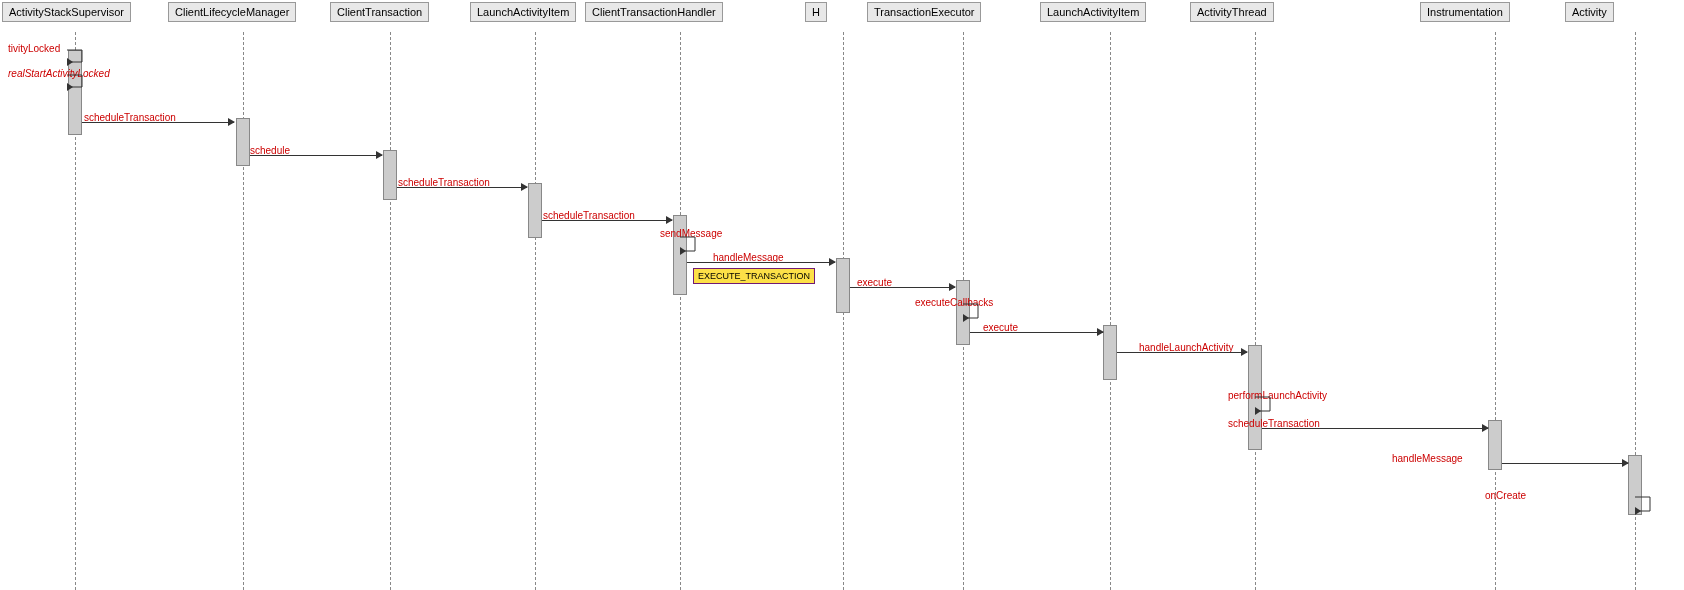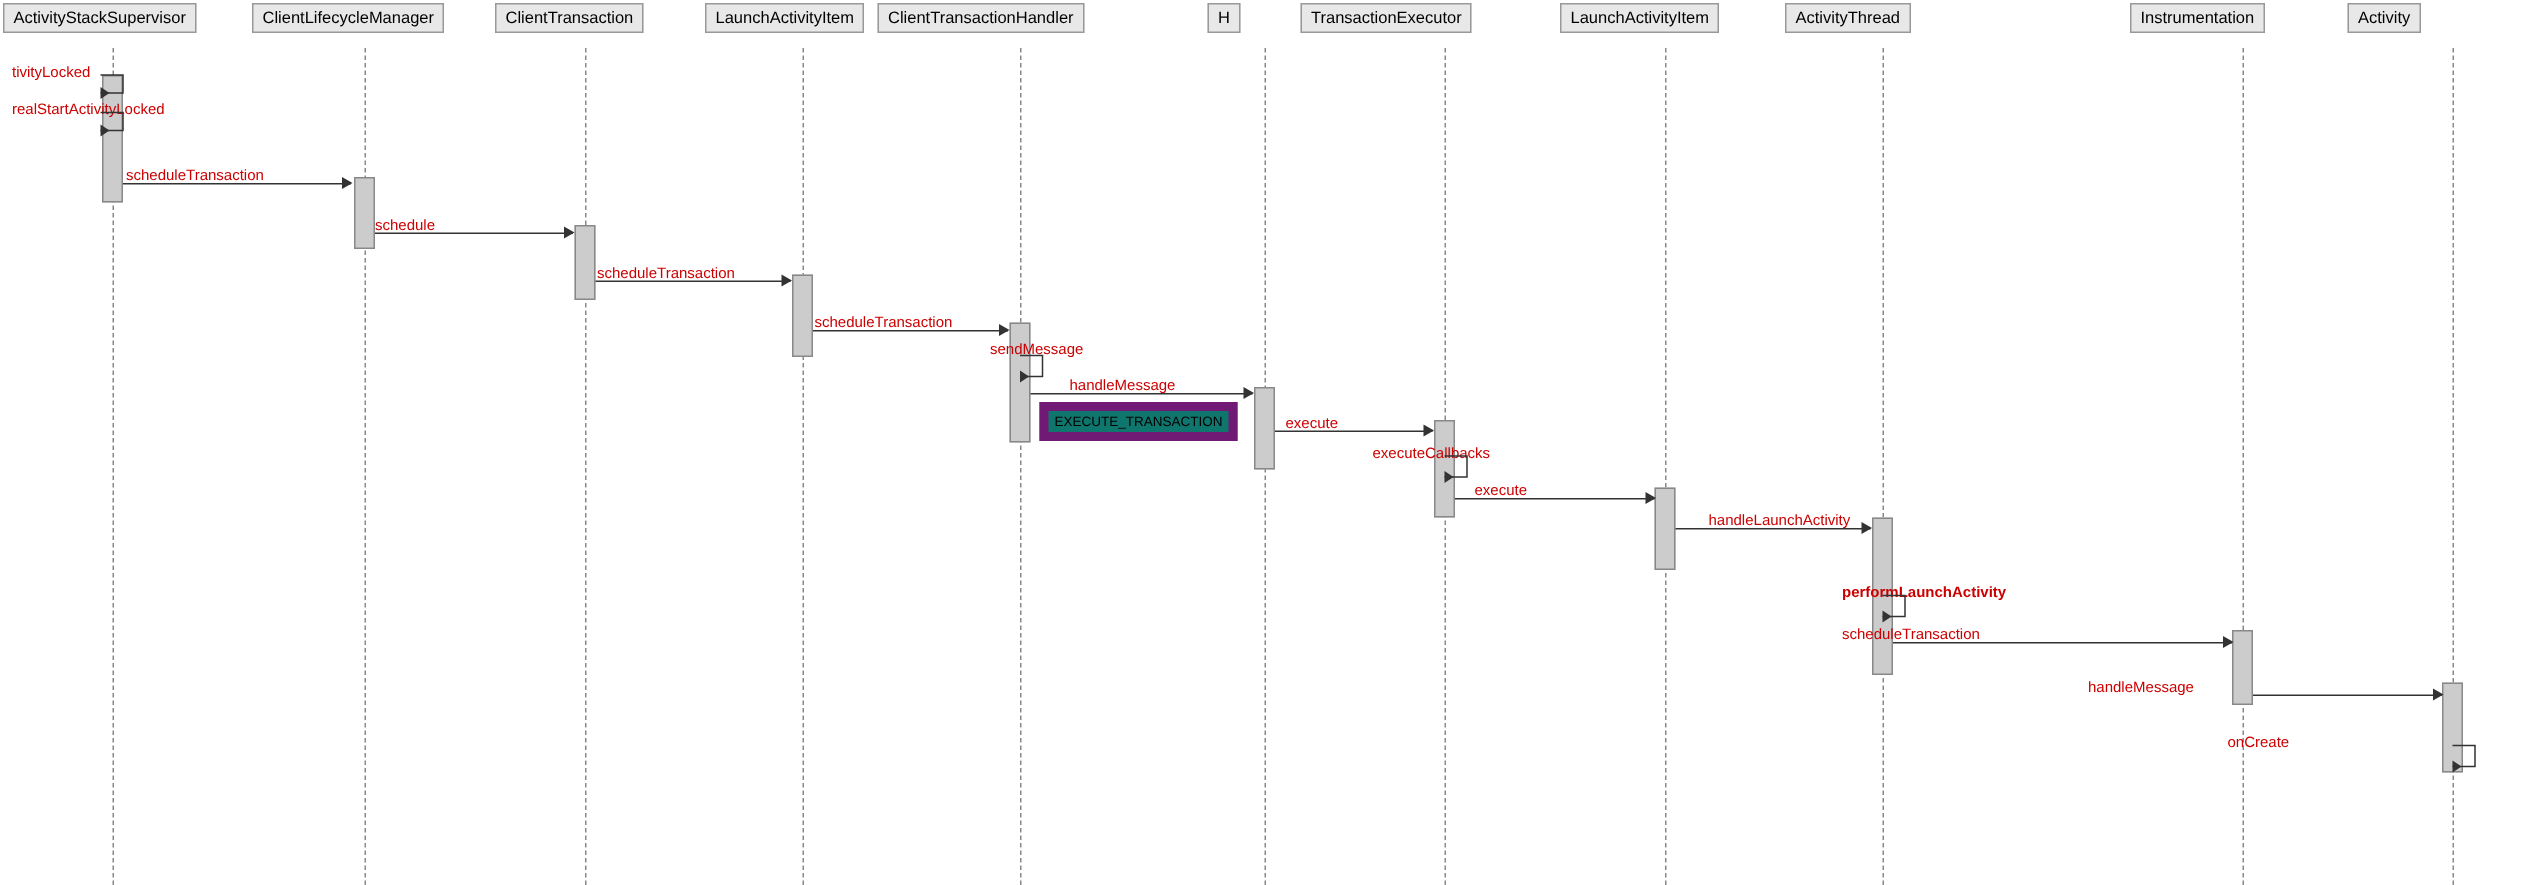--- a/index.html
+++ b/index.html
@@ -57,22 +57,22 @@
       content: '';
       position: absolute;
       right: -1px;
       top: -4px;
       border-left: 7px solid #333;
       border-top: 4px solid transparent;
       border-bottom: 4px solid transparent;
     }
     .note-box {
       position: absolute;
-      background: #0f766e;
-      border: 6px solid #701a75;
+      background: #fde047;
+      border: 1px solid #701a75;
       padding: 2px 4px;
       font-size: 10px;
       color: #000;
     }
   </style>
 </head>
 <body>
 
 <div id="diagram">
 
@@ -122,21 +122,21 @@
 
   <div class="activation-box" style="left:1628px; top:455px; height:60px;"></div>
 
   <div class="message-label" style="left:8px; top:43px;">tivityLocked</div>
 
   <svg style="position:absolute;left:60px;top:48px;" width="30" height="20">
     <path d="M7,2 L22,2 L22,14 L7,14" fill="none" stroke="#333" stroke-width="1"></path>
     <polygon points="7,10 7,18 13,14" fill="#333"></polygon>
   </svg>
 
-  <div class="message-label" style="left:8px; top:68px;">realStartActivityLocked</div>
+  <div class="message-label" style="left:8px; top:68px;font-style:italic;">realStartActivityLocked</div>
   <svg style="position:absolute;left:60px;top:73px;" width="30" height="20">
     <path d="M7,2 L22,2 L22,14 L7,14" fill="none" stroke="#333" stroke-width="1"></path>
     <polygon points="7,10 7,18 13,14" fill="#333"></polygon>
   </svg>
 
   <div class="message-label" style="left:84px; top:112px;">scheduleTransaction</div>
   <div class="arrow-line" style="left:82px; top:122px; width:152px;"></div>
 
   <div class="message-label" style="left:250px; top:145px;">schedule</div>
   <div class="arrow-line" style="left:250px; top:155px; width:132px;"></div>
@@ -167,21 +167,21 @@
     <path d="M7,2 L22,2 L22,16 L7,16" fill="none" stroke="#333" stroke-width="1"></path>
     <polygon points="7,12 7,20 13,16" fill="#333"></polygon>
   </svg>
 
   <div class="message-label" style="left:983px; top:322px;">execute</div>
   <div class="arrow-line" style="left:970px; top:332px; width:133px;"></div>
 
   <div class="message-label" style="left:1115px; top:342px;padding-left:24px;">handleLaunchActivity</div>
   <div class="arrow-line" style="left:1117px; top:352px; width:130px;"></div>
 
-  <div class="message-label" style="left:1228px; top:390px;font-weight:bold;">performLaunchActivity</div>
+  <div class="message-label" style="left:1228px; top:390px;">performLaunchActivity</div>
   <svg style="position:absolute;left:1248px;top:395px;" width="30" height="22">
     <path d="M7,2 L22,2 L22,16 L7,16" fill="none" stroke="#333" stroke-width="1"></path>
     <polygon points="7,12 7,20 13,16" fill="#333"></polygon>
   </svg>
 
   <div class="message-label" style="left:1228px; top:418px;">scheduleTransaction</div>
   <div class="arrow-line" style="left:1262px; top:428px; width:226px;"></div>
 
   <div class="message-label" style="left:1392px; top:453px;">handleMessage</div>
   <div class="arrow-line" style="left:1502px; top:463px; width:126px;"></div>

